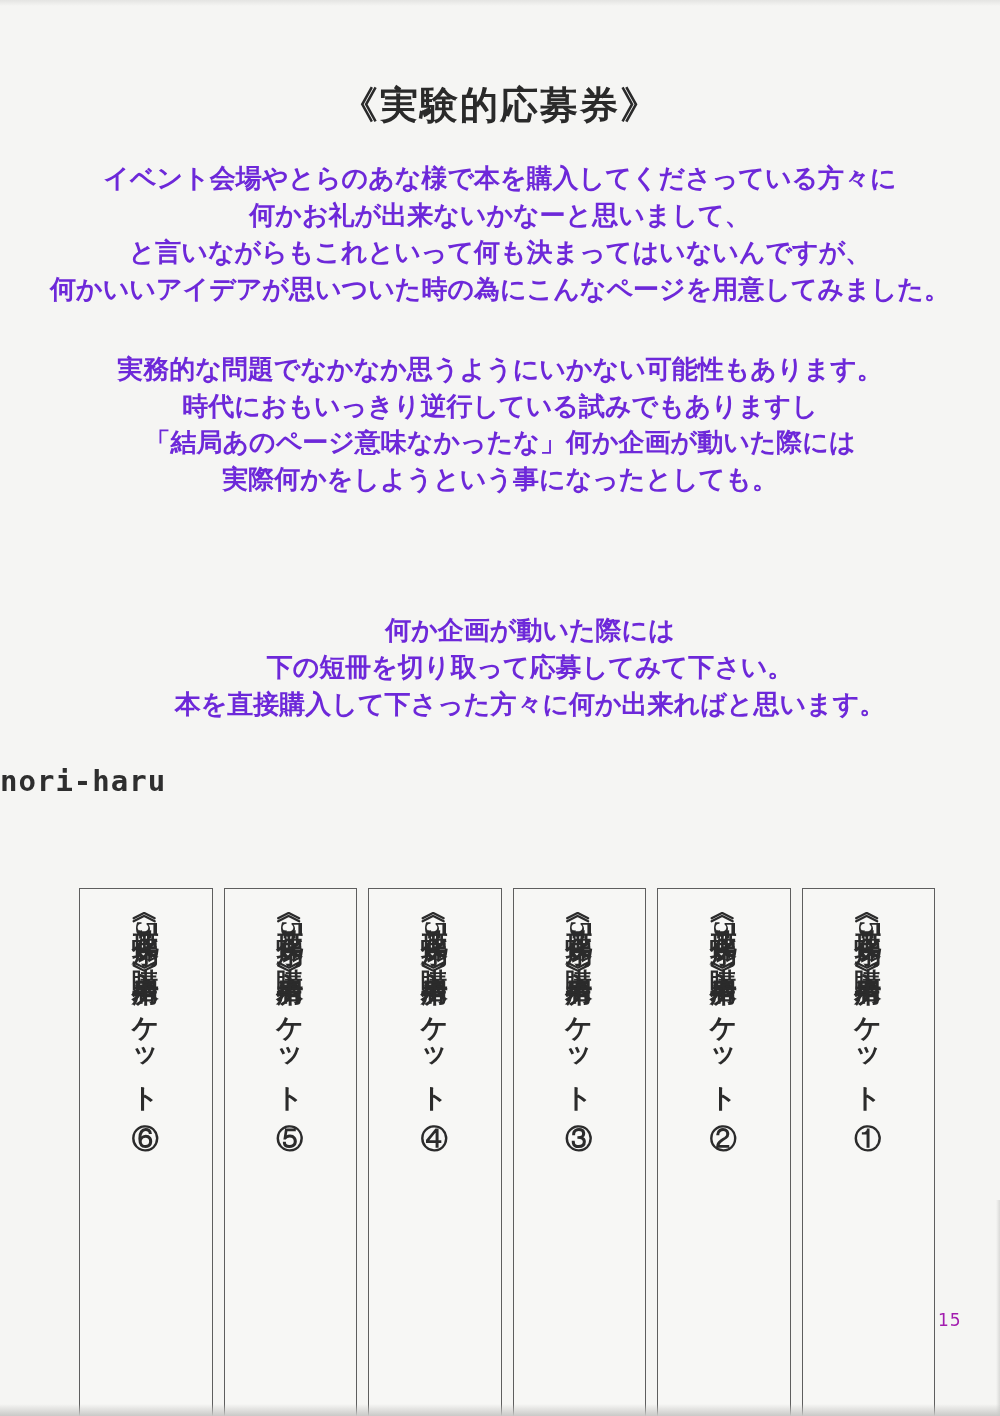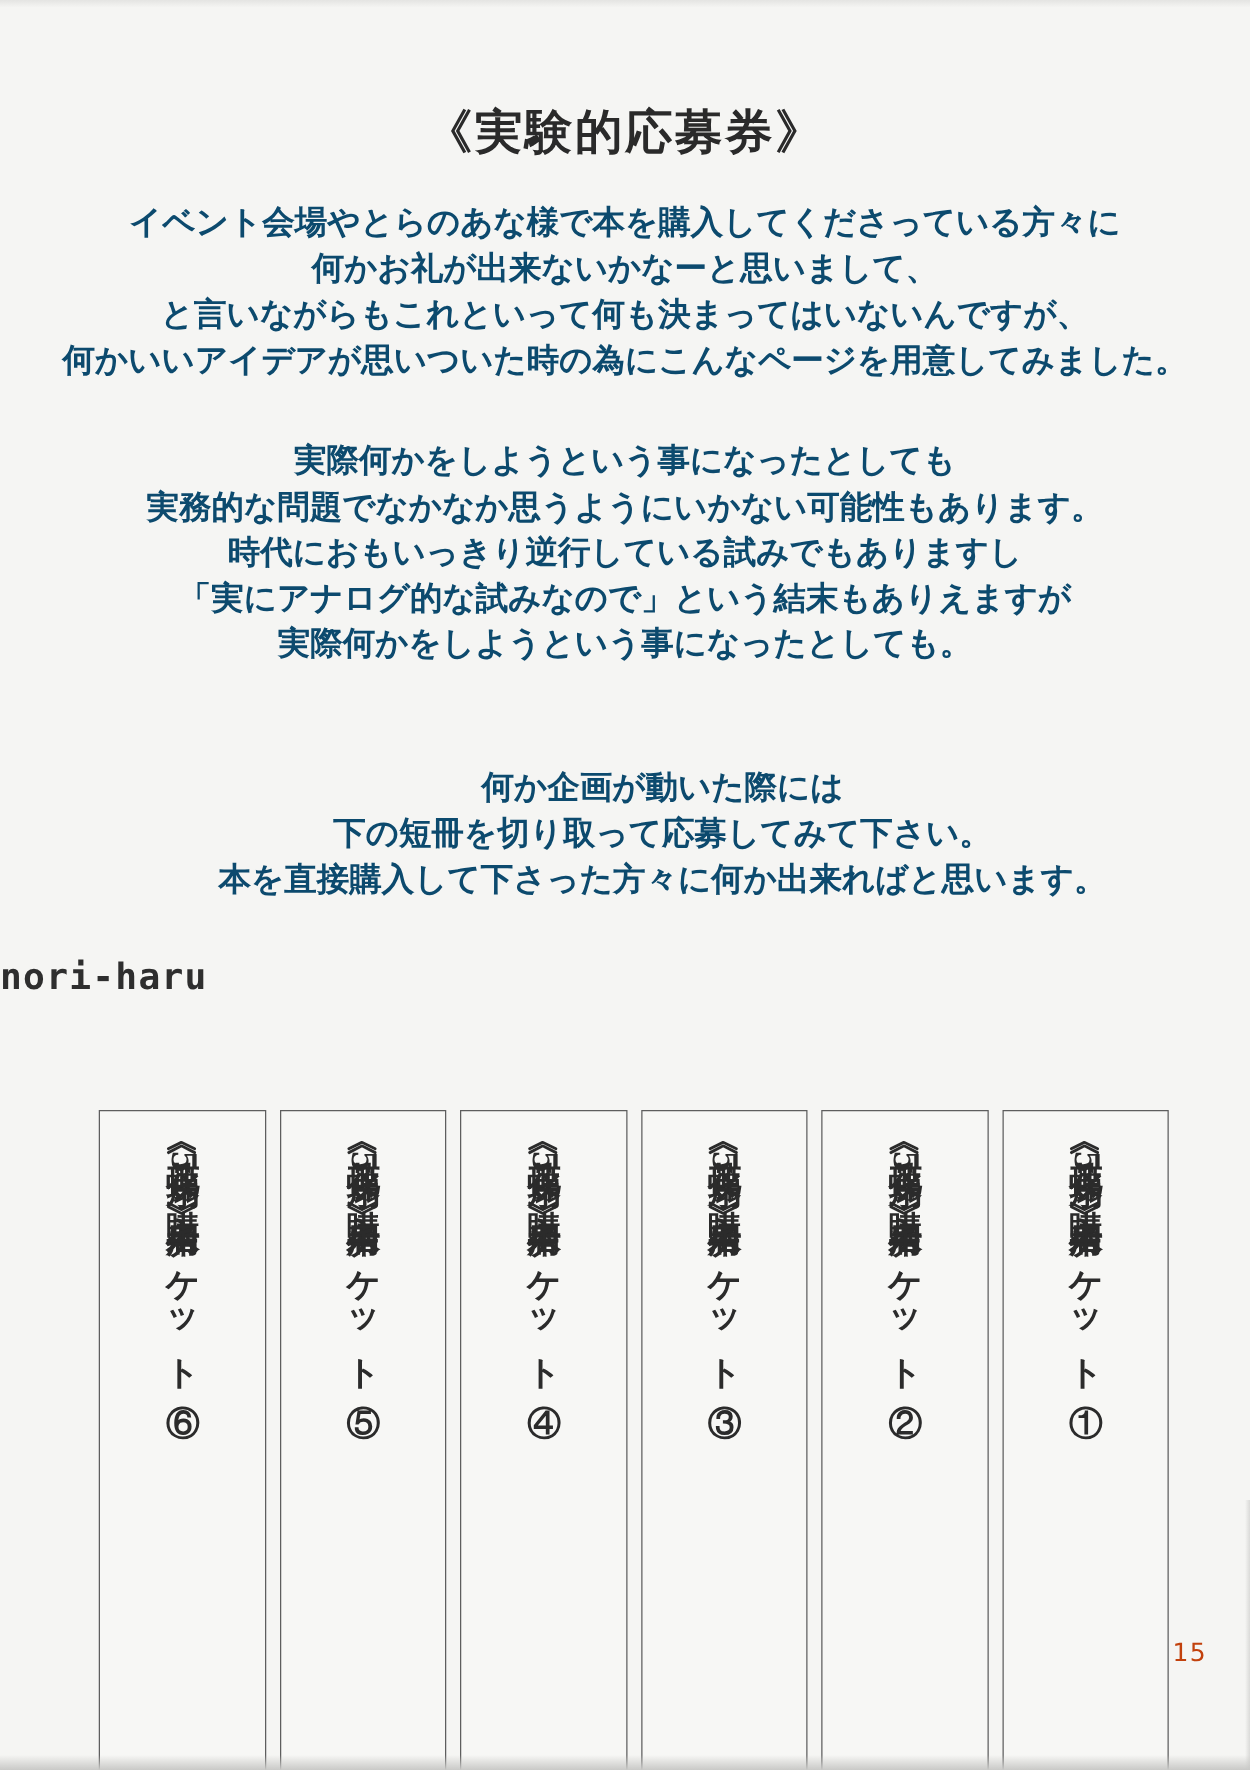--- a/index.html
+++ b/index.html
@@ -45,21 +45,21 @@
     color: #2a2a2a;
   }
   .para {
     position: absolute;
     left: 0;
     width: 100%;
     text-align: center;
     font-weight: bold;
     font-size: 26px;
     line-height: 37px;
-    color: #0c4a6e;
+    color: #6d28d9;
   }
   .para-1 { top: 160px; }
   .para-2 { top: 351px; line-height: 36.5px; }
   .para-3 { top: 612px; margin-left: 30px; }
   .signature {
     position: absolute;
     top: 764px;
     left: 0;
     width: 100%;
     text-align: left;
@@ -95,46 +95,45 @@
     font-weight: bold;
     font-size: 27px;
     letter-spacing: 4px;
     color: #2b2b2b;
     line-height: 1;
   }
   .page-number {
     position: absolute;
     left: 938px;
     top: 1310px;
-    font-size: 20px;
-    color: #c2410c;
+    font-size: 17px;
+    color: #a21caf;
     letter-spacing: 1px;
   }
 </style>
 </head>
 <body>
 
 <div>
 
   <div class="scan-edge-top"></div>
 
   <div class="page-title">《実験的応募券》</div>
 
   <div class="para para-1">
     <div>イベント会場やとらのあな様で本を購入してくださっている方々に</div>
     <div>何かお礼が出来ないかなーと思いまして、</div>
     <div>と言いながらもこれといって何も決まってはいないんですが、</div>
     <div>何かいいアイデアが思いついた時の為にこんなページを用意してみました。</div>
   </div>
 
   <div class="para para-2">
-    <div>実際何かをしようという事になったとしても</div>
     <div>実務的な問題でなかなか思うようにいかない可能性もあります。</div>
     <div>時代におもいっきり逆行している試みでもありますし</div>
-    <div>「実にアナログ的な試みなので」という結末もありえますが</div>
+    <div>「結局あのページ意味なかったな」何か企画が動いた際には</div>
     <div>実際何かをしようという事になったとしても。</div>
   </div>
 
   <div class="para para-3">
     <div>何か企画が動いた際には</div>
     <div>下の短冊を切り取って応募してみて下さい。</div>
     <div>本を直接購入して下さった方々に何か出来ればと思います。</div>
   </div>
 
   <div class="signature">nori-haru</div>

